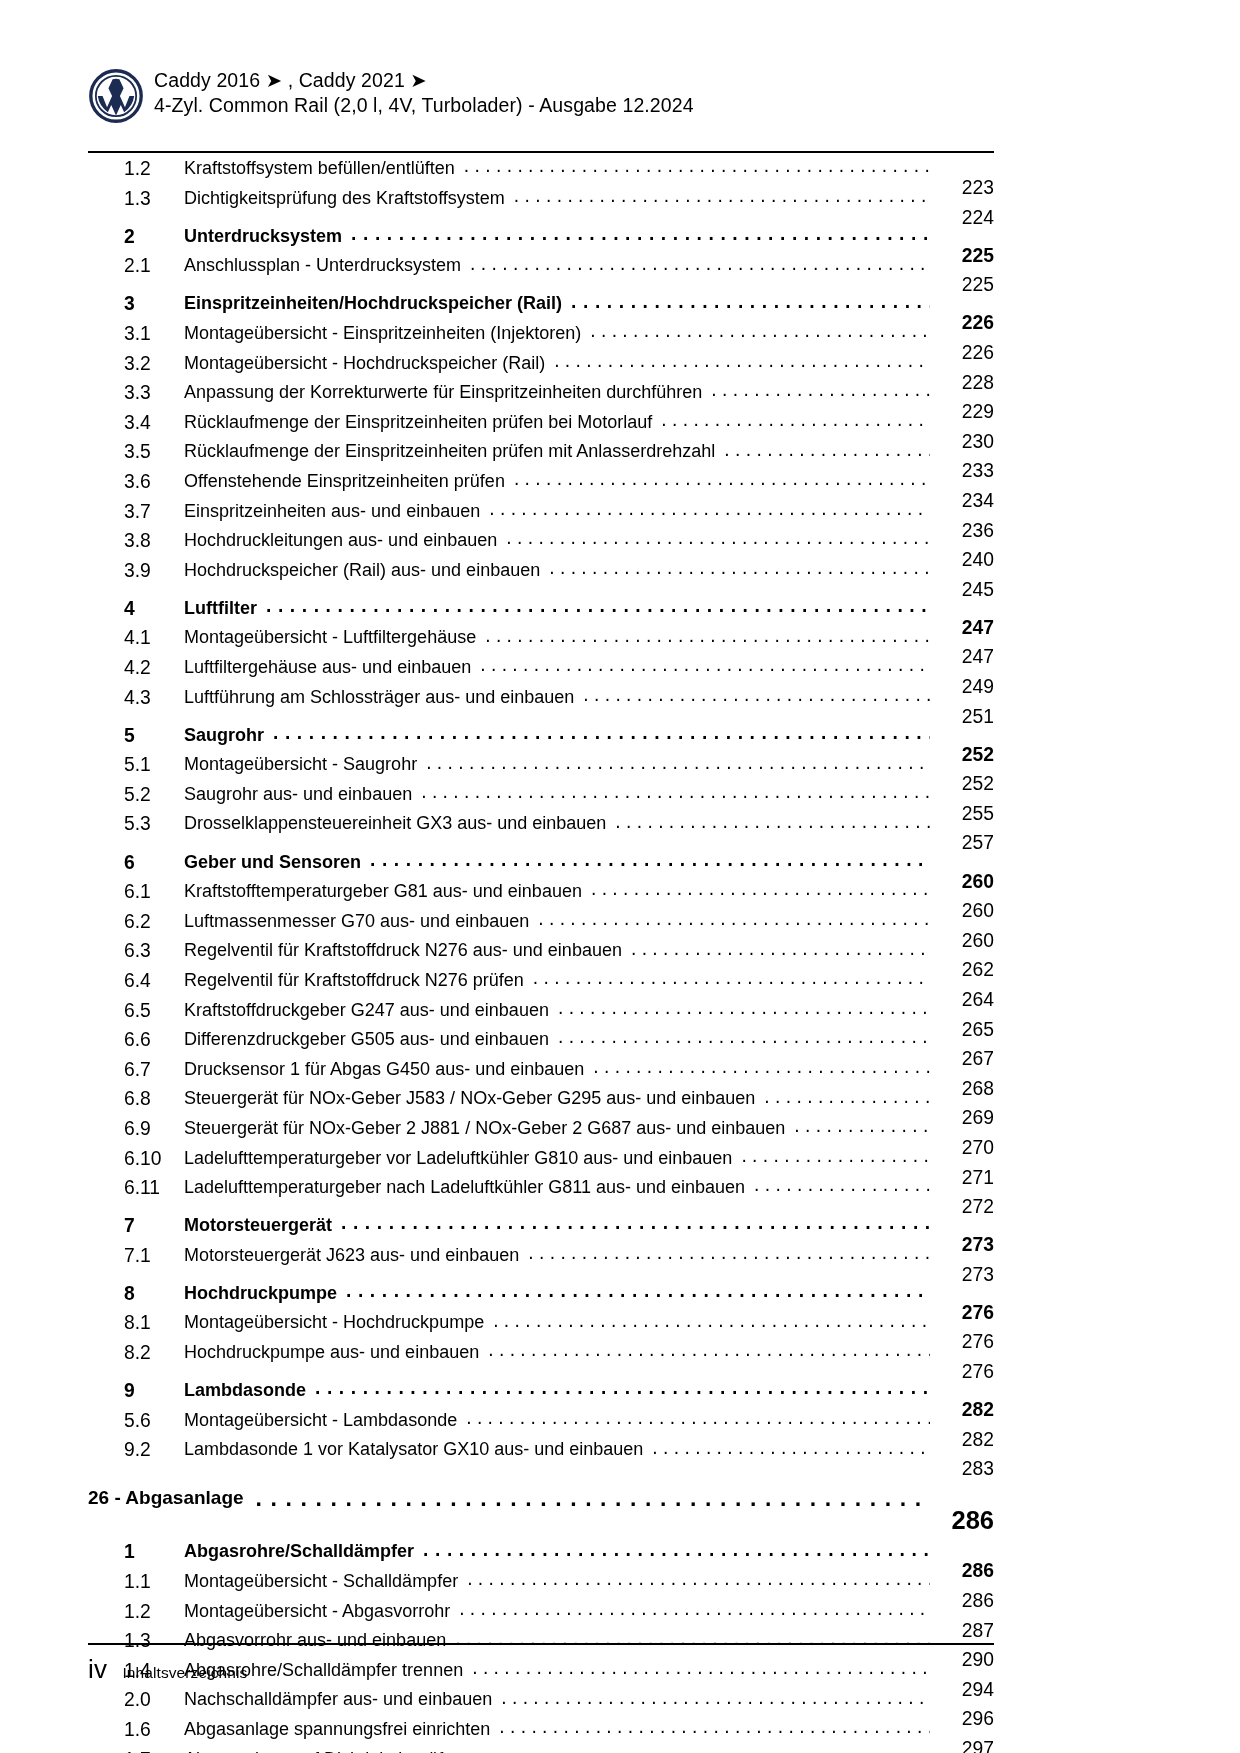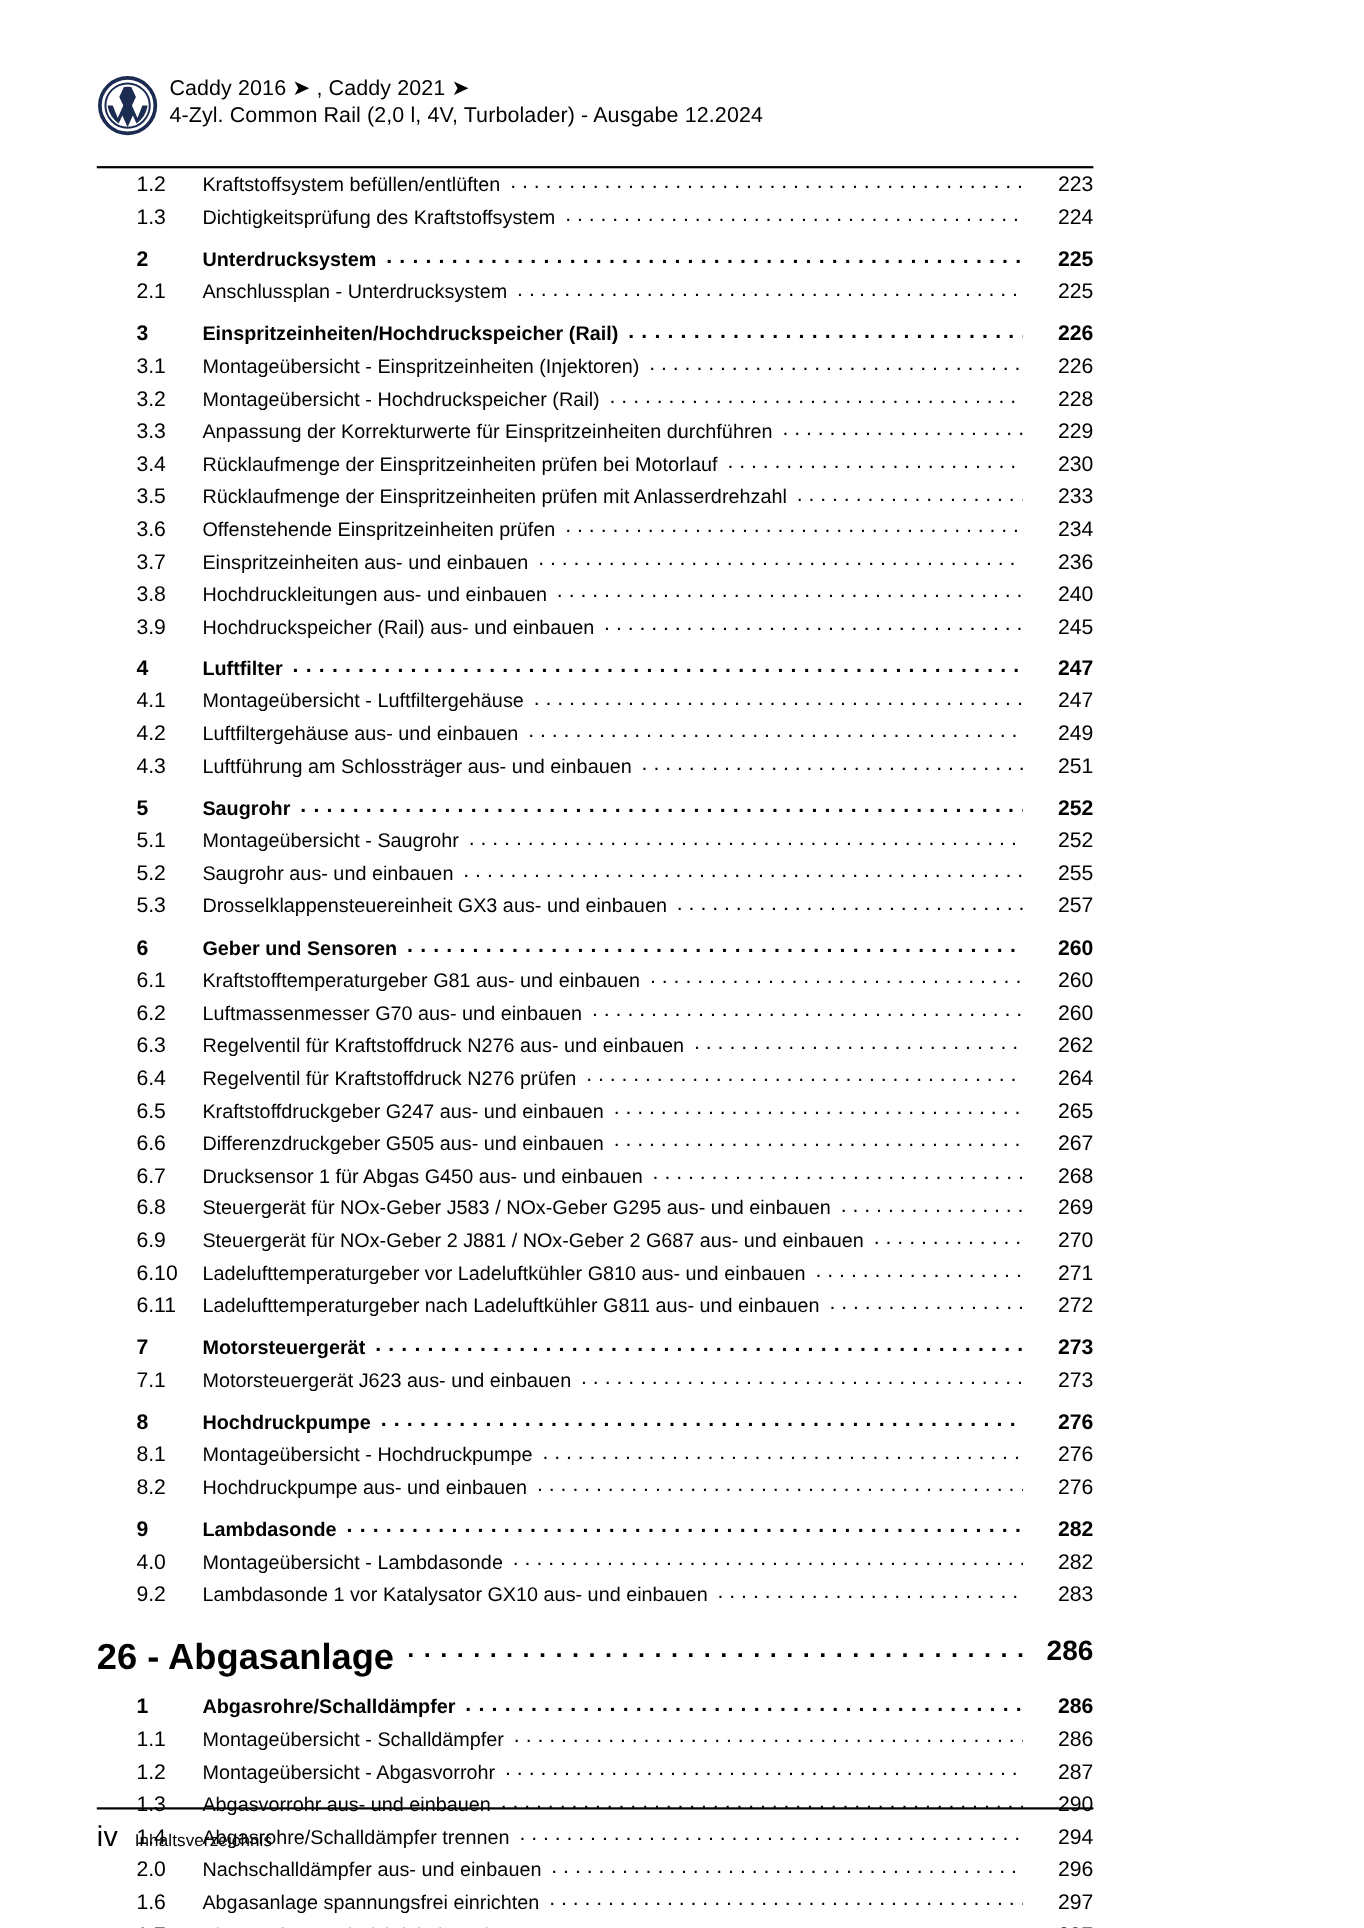--- a/index.html
+++ b/index.html
@@ -107,20 +107,21 @@
     left: 0;
     bottom: 0;
     letter-spacing: 0px;
     font-size: 19.3px;
     white-space: nowrap;
   }
   .row .pg {
     flex: 0 0 58px;
     text-align: right;
     font-size: 19.3px;
+    margin-top: 19px;
   }
 
   
   .row.lvl1 { font-weight: bold; }
   .row.lvl1 .num,
   .row.lvl1 .title,
   .row.lvl1 .pg { font-weight: bold; }
   .row.lvl1 { margin-top: 8.5px; }
   .row.lvl1 .leader::before { font-weight: bold; letter-spacing: 0.6px; }
 
@@ -130,21 +131,21 @@
     font-size: 25.5px;
     height: 46px;
     margin-top: 18px;
     margin-bottom: 4px;
   }
   .row.chapter .num {
     flex: 0 0 0px;
     padding-left: 0;
   }
   .row.chapter .title {
-    font-size: 33px;
+    font-size: 19px;
     padding-left: 0px;
     padding-right: 12px;
   }
   .row.chapter .leader::before {
     font-size: 23px;
     letter-spacing: 1.1px;
     font-weight: bold;
   }
   .row.chapter .pg {
     font-size: 25.5px;
@@ -437,21 +438,21 @@
         <span class="leader"></span>
         <span class="pg">276</span>
       </div>
       <div class="row lvl1">
         <span class="num">9</span>
         <span class="title">Lambdasonde</span>
         <span class="leader"></span>
         <span class="pg">282</span>
       </div>
       <div class="row lvl2">
-        <span class="num">4.0</span>
+        <span class="num">5.6</span>
         <span class="title">Montageübersicht - Lambdasonde</span>
         <span class="leader"></span>
         <span class="pg">282</span>
       </div>
       <div class="row lvl2">
         <span class="num">9.2</span>
         <span class="title">Lambdasonde 1 vor Katalysator GX10 aus- und einbauen</span>
         <span class="leader"></span>
         <span class="pg">283</span>
       </div>

